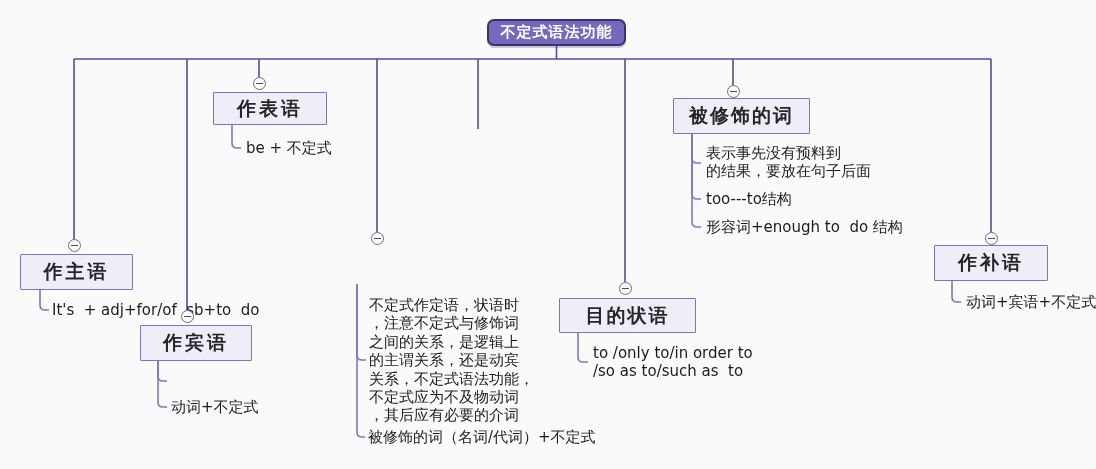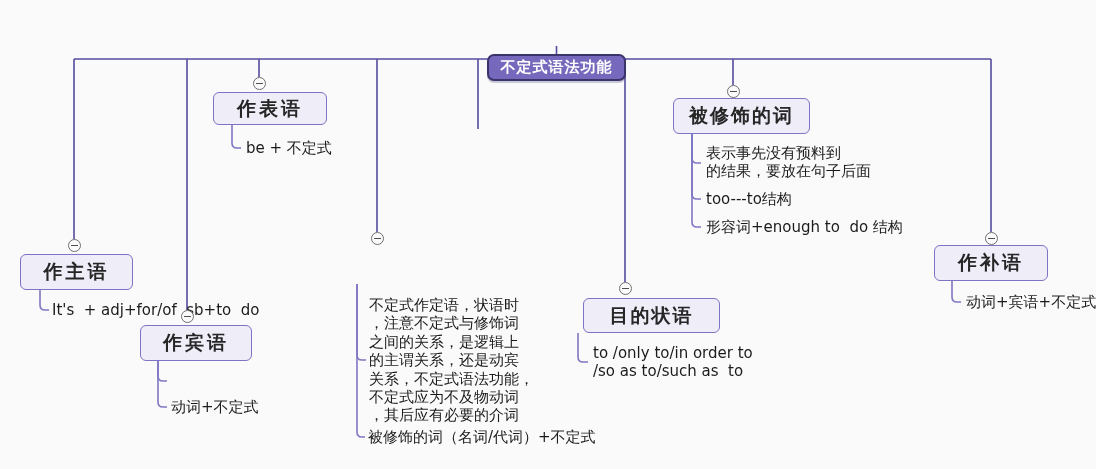--- a/index.html
+++ b/index.html
@@ -21,40 +21,39 @@
     z-index: 1;
   }
   .wire-main  { stroke: #544b9e; stroke-width: 1.6; fill: none; }
   .wire-child { stroke: #7f77c3; stroke-width: 1.6; fill: none; }
 
   .node {
     position: absolute;
     z-index: 3;
     background: #eeedf8;
     border: 1.6px solid #7c74c4;
-    border-radius: 6px;
+    border-radius: 1px;
     display: flex;
     align-items: center;
     justify-content: center;
     color: #262626;
     font-weight: 700;
     font-size: 19px;
     letter-spacing: 3px;
     white-space: nowrap;
   }
 
   .node.root {
     background: #7668bc;
     border: 2px solid #39346a;
     border-radius: 7px;
     color: #ffffff;
     font-size: 15px;
     letter-spacing: 1px;
     box-shadow: 0 2px 0 rgba(57,52,106,0.25);
-    margin-top: 35px;
   }
 
   .leaf {
     position: absolute;
     z-index: 2;
     color: #1b1b1b;
     font-size: 15px;
     line-height: 18px;
     white-space: pre;
   }
@@ -109,21 +108,21 @@
     <path class="wire-child" d="M692 134 V194 Q692 199 697 199 H701"></path>
     <path class="wire-child" d="M692 134 V222 Q692 227 697 227 H701"></path>
     <path class="wire-child" d="M952 281 V297 Q952 302 957 302 H961"></path>
   </svg>
 
   <div class="node root" style="left:487px; top:19px; width:139px; height:27px;">不定式语法功能</div>
 
   <div class="node" style="left:20px;  top:254px; width:113px; height:36px;">作主语</div>
   <div class="node" style="left:213px; top:92px;  width:114px; height:33px;">作表语</div>
   <div class="node" style="left:140px; top:325px; width:112px; height:36px;">作宾语</div>
-  <div class="node" style="left:559px; top:298px; width:137px; height:35px; letter-spacing:2px;margin-left:24px;">目的状语</div>
+  <div class="node" style="left:559px; top:298px; width:137px; height:35px; letter-spacing:2px;">目的状语</div>
   <div class="node" style="left:673px; top:98px;  width:137px; height:36px; letter-spacing:2px;">被修饰的词</div>
   <div class="node" style="left:934px; top:245px; width:114px; height:36px;">作补语</div>
 
   <div class="minus" style="left:67.5px; top:239px;"></div>
   <div class="minus" style="left:252.5px; top:77px;"></div>
   <div class="minus" style="left:180.5px; top:310px;"></div>
   <div class="minus" style="left:370.5px; top:232px;"></div>
   <div class="minus" style="left:618.5px; top:282px;"></div>
   <div class="minus" style="left:726.5px; top:85px;"></div>
   <div class="minus" style="left:984.5px; top:232px;"></div>

